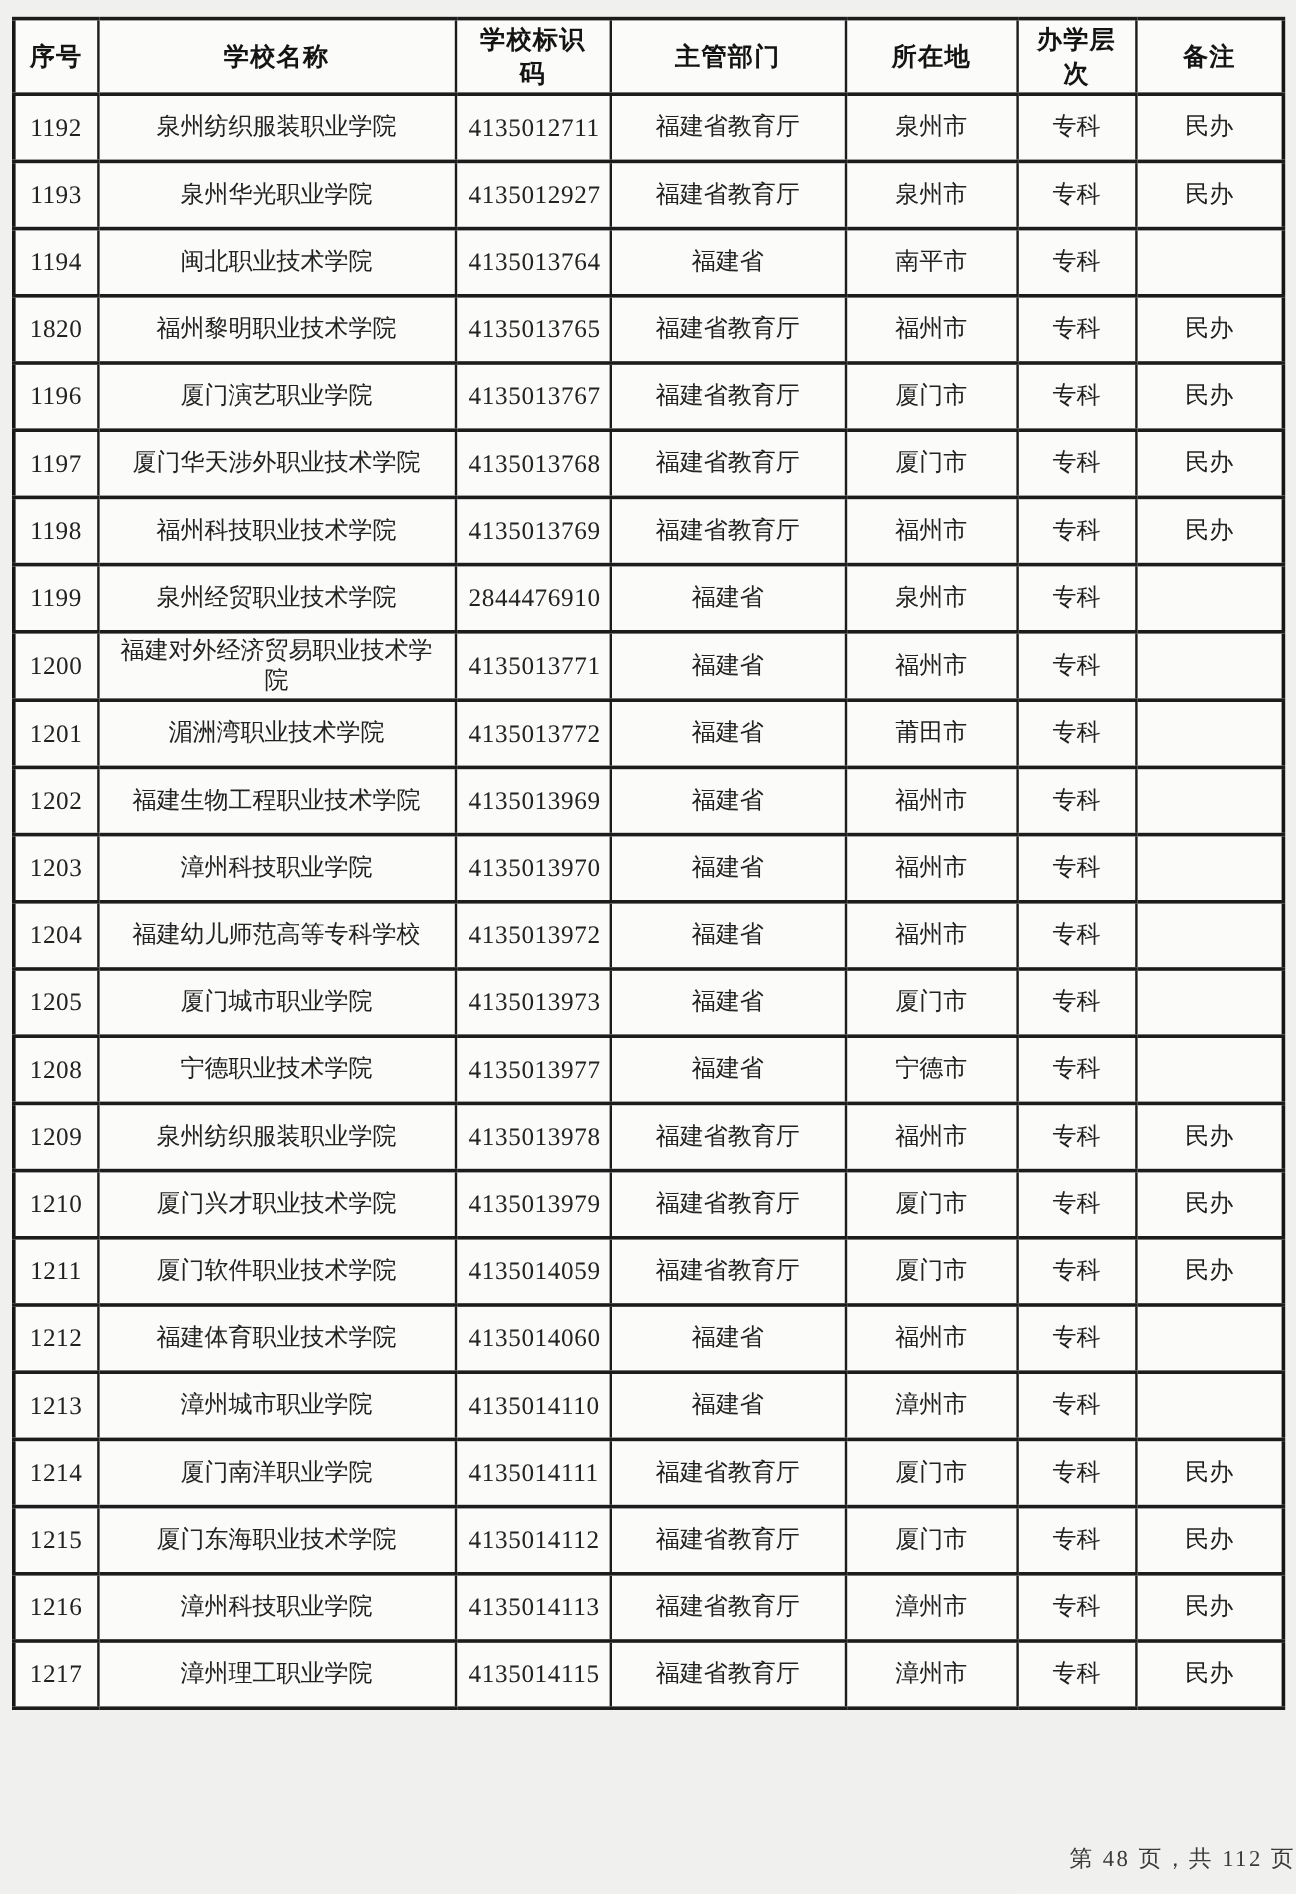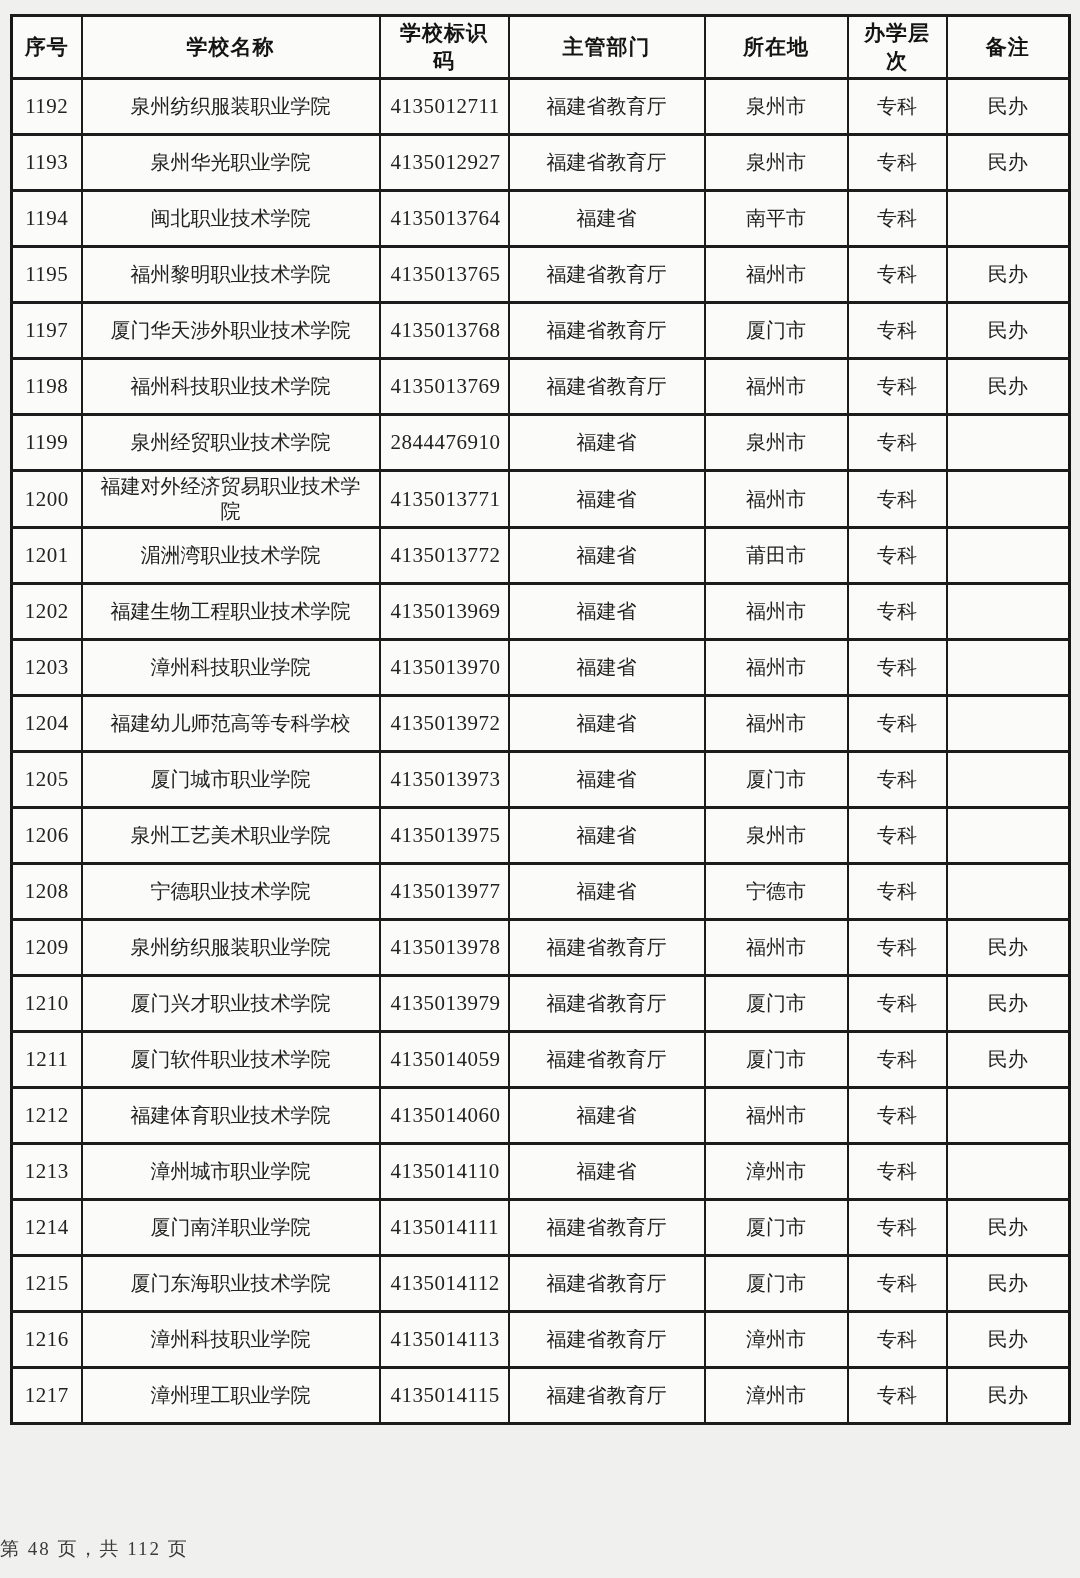--- a/index.html
+++ b/index.html
@@ -62,21 +62,21 @@
   table.school-table tbody td.cell-seq,
   table.school-table tbody td.cell-code {
     font-size: 21px;
     letter-spacing: 0.5px;
   }
   .footer {
     position: absolute;
     left: 0;
     top: 1536px;
     width: 100%;
-    text-align: left;
+    text-align: right;
     font-size: 19px;
     color: #3a3a3a;
     letter-spacing: 2px;
   }
 </style>
 </head>
 <body>
 
 <div class="page">
 
@@ -123,25 +123,34 @@
         <tr>
           <td class="cell-seq">1194</td>
           <td class="cell-name">闽北职业技术学院</td>
           <td class="cell-code">4135013764</td>
           <td class="cell-dept">福建省</td>
           <td class="cell-city">南平市</td>
           <td class="cell-level">专科</td>
           <td class="cell-remark"></td>
         </tr>
         <tr>
-          <td class="cell-seq">1195</td>
+          <td class="cell-seq">1820</td>
           <td class="cell-name">福州黎明职业技术学院</td>
           <td class="cell-code">4135013765</td>
           <td class="cell-dept">福建省教育厅</td>
           <td class="cell-city">福州市</td>
+          <td class="cell-level">专科</td>
+          <td class="cell-remark">民办</td>
+        </tr>
+        <tr>
+          <td class="cell-seq">1196</td>
+          <td class="cell-name">厦门演艺职业学院</td>
+          <td class="cell-code">4135013767</td>
+          <td class="cell-dept">福建省教育厅</td>
+          <td class="cell-city">厦门市</td>
           <td class="cell-level">专科</td>
           <td class="cell-remark">民办</td>
         </tr>
         <tr>
           <td class="cell-seq">1197</td>
           <td class="cell-name">厦门华天涉外职业技术学院</td>
           <td class="cell-code">4135013768</td>
           <td class="cell-dept">福建省教育厅</td>
           <td class="cell-city">厦门市</td>
           <td class="cell-level">专科</td>
@@ -213,29 +222,20 @@
         <tr>
           <td class="cell-seq">1205</td>
           <td class="cell-name">厦门城市职业学院</td>
           <td class="cell-code">4135013973</td>
           <td class="cell-dept">福建省</td>
           <td class="cell-city">厦门市</td>
           <td class="cell-level">专科</td>
           <td class="cell-remark"></td>
         </tr>
         <tr>
-          <td class="cell-seq">1206</td>
-          <td class="cell-name">泉州工艺美术职业学院</td>
-          <td class="cell-code">4135013975</td>
-          <td class="cell-dept">福建省</td>
-          <td class="cell-city">泉州市</td>
-          <td class="cell-level">专科</td>
-          <td class="cell-remark"></td>
-        </tr>
-        <tr>
           <td class="cell-seq">1208</td>
           <td class="cell-name">宁德职业技术学院</td>
           <td class="cell-code">4135013977</td>
           <td class="cell-dept">福建省</td>
           <td class="cell-city">宁德市</td>
           <td class="cell-level">专科</td>
           <td class="cell-remark"></td>
         </tr>
         <tr>
           <td class="cell-seq">1209</td>

